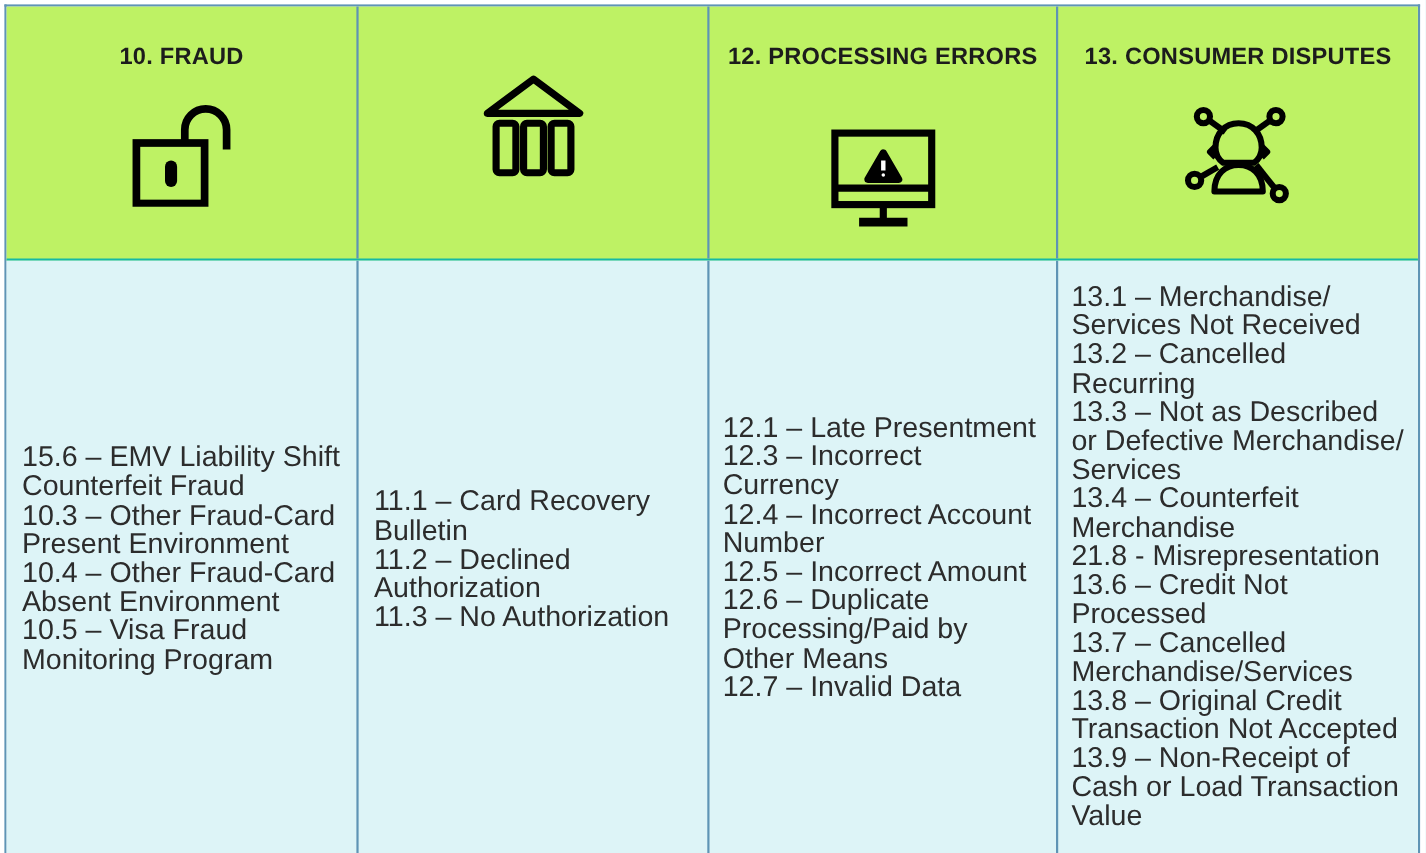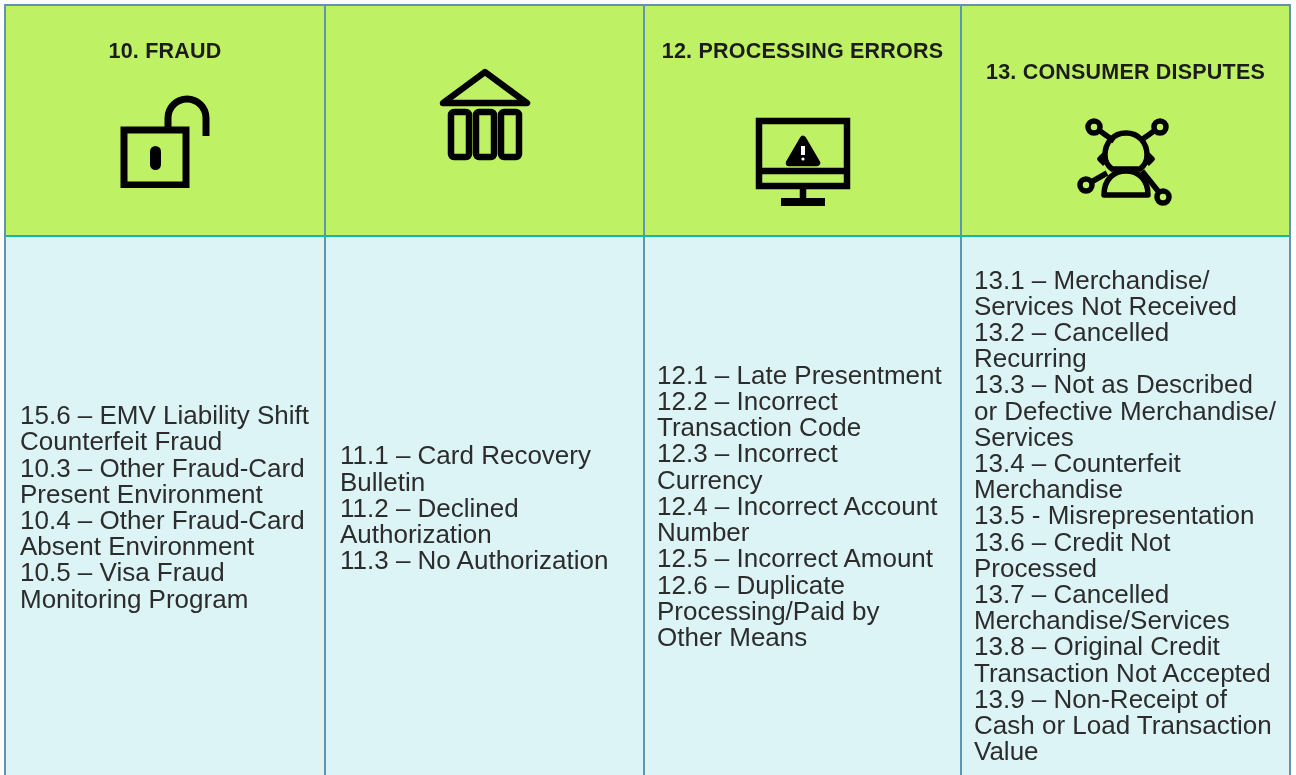--- a/index.html
+++ b/index.html
@@ -48,21 +48,21 @@
     position: relative;
   }
   .cell:last-child {
     border-right: none;
   }
 
   
   .col-0 { flex: 0 0 320px; }
   .col-1 { flex: 0 0 319px; }
   .col-2 { flex: 0 0 317px; gap: 24px; }
-  .col-3 { flex: 1 1 auto; margin-top: 21px; }
+  .col-3 { flex: 1 1 auto; }
 
   .header-cell {
     display: flex;
     flex-direction: column;
     align-items: center;
     padding-top: 34px;
   }
 
   .header-title {
     font-size: 21.5px;
@@ -191,35 +191,35 @@
       <div class="code-list">
         <div class="code-line">11.1 – Card Recovery Bulletin</div>
         <div class="code-line">11.2 – Declined Authorization</div>
         <div class="code-line">11.3 – No Authorization</div>
       </div>
     </div>
 
     <div class="cell col-2 body-cell body-col-2">
       <div class="code-list">
         <div class="code-line">12.1 – Late Presentment</div>
-        <div class="code-line">12.2 – Incorrect Transaction Code</div>
         <div class="code-line">12.3 – Incorrect Currency</div>
         <div class="code-line">12.4 – Incorrect Account Number</div>
         <div class="code-line">12.5 – Incorrect Amount</div>
         <div class="code-line">12.6 – Duplicate Processing/Paid by Other Means</div>
+        <div class="code-line">12.7 – Invalid Data</div>
       </div>
     </div>
 
     <div class="cell col-3 body-cell body-col-3">
       <div class="code-list">
         <div class="code-line">13.1 – Merchandise/ Services Not Received</div>
         <div class="code-line">13.2 – Cancelled Recurring</div>
         <div class="code-line">13.3 – Not as Described or Defective Merchandise/ Services</div>
         <div class="code-line">13.4 – Counterfeit Merchandise</div>
-        <div class="code-line">13.5 - Misrepresentation</div>
+        <div class="code-line">21.8 - Misrepresentation</div>
         <div class="code-line">13.6 – Credit Not Processed</div>
         <div class="code-line">13.7 – Cancelled Merchandise/Services</div>
         <div class="code-line">13.8 – Original Credit Transaction Not Accepted</div>
         <div class="code-line">13.9 – Non-Receipt of Cash or Load Transaction Value</div>
       </div>
     </div>
 
   </div>
 
 </div>

